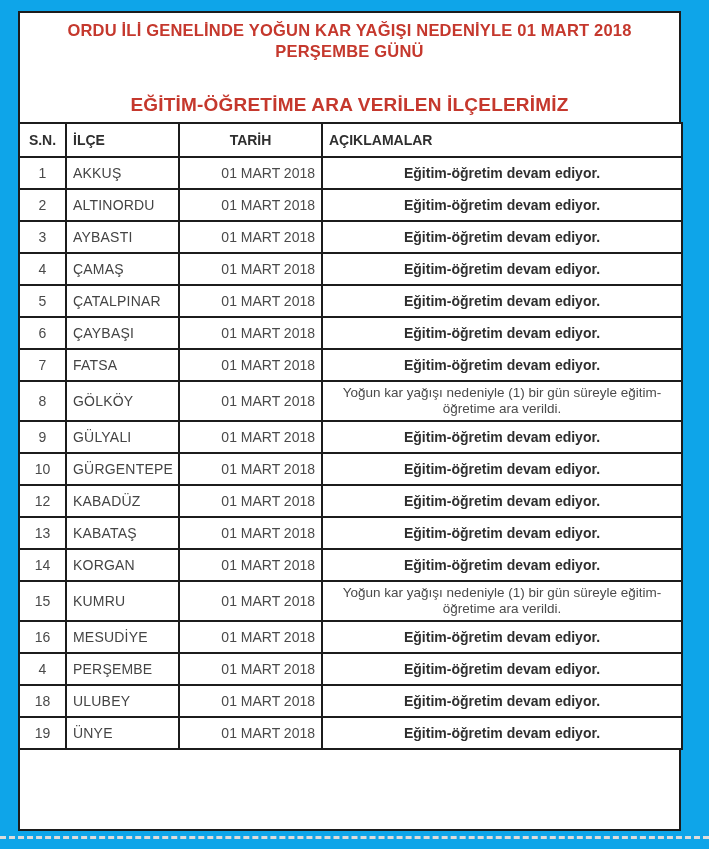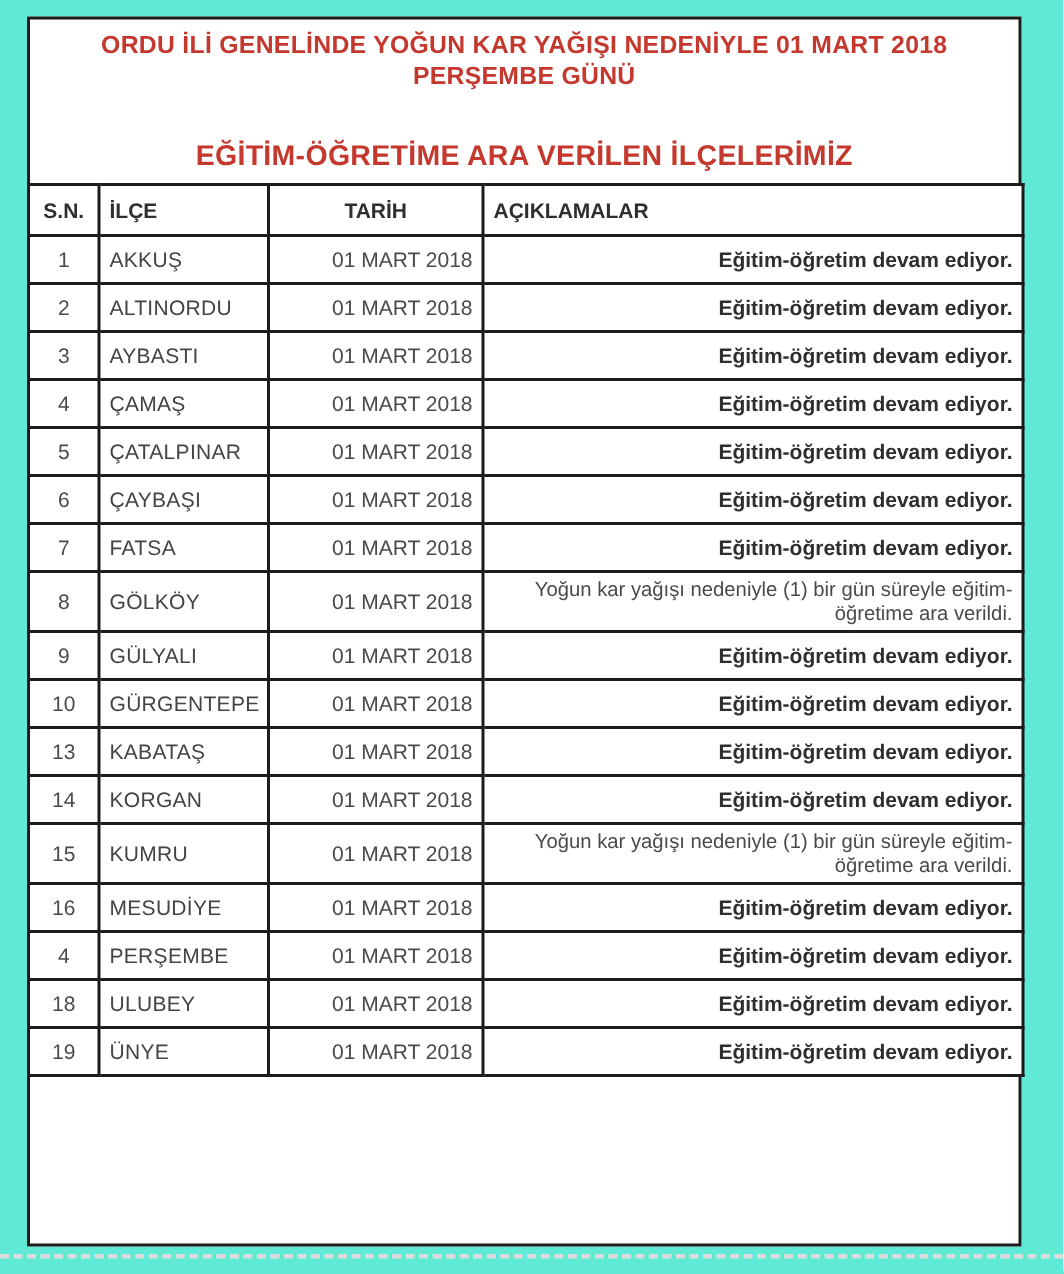--- a/index.html
+++ b/index.html
@@ -5,21 +5,21 @@
   html, body {
     margin: 0;
     padding: 0;
     background: #fdfdfd;
     font-family: "Liberation Sans", sans-serif;
   }
   .page {
     position: relative;
     width: 709px;
     height: 849px;
-    background: #5eead4;
+    background: #0ea5e9;
     overflow: hidden;
   }
   .doc-frame {
     position: absolute;
     left: 18px;
     top: 11px;
     width: 663px;
     height: 820px;
     border: 2px solid #1c1c1c;
     background: #ffffff;
@@ -80,21 +80,21 @@
     text-align: left;
     padding-left: 9px;
     color: #444444;
     letter-spacing: 0.2px;
   }
   td.cell-date {
     text-align: right;
     color: #4a4a4a;
   }
   td.cell-note {
-    text-align: right;
+    text-align: center;
     padding-left: 9px;
     font-weight: bold;
     color: #2e2e2e;
     line-height: 16px;
   }
   td.cell-note.plain {
     font-weight: normal;
     color: #4a4a4a;
     font-size: 13.5px;
     line-height: 16px;
@@ -202,20 +202,26 @@
   </tr>
 
   <tr>
     <td class="cell-sn">10</td>
     <td class="cell-district">GÜRGENTEPE</td>
     <td class="cell-date">01 MART 2018</td>
     <td class="cell-note">Eğitim-öğretim devam ediyor.</td>
   </tr>
 
 
+  <tr>
+    <td class="cell-sn">12</td>
+    <td class="cell-district">KABADÜZ</td>
+    <td class="cell-date">01 MART 2018</td>
+    <td class="cell-note">Eğitim-öğretim devam ediyor.</td>
+  </tr>
 
   <tr>
     <td class="cell-sn">13</td>
     <td class="cell-district">KABATAŞ</td>
     <td class="cell-date">01 MART 2018</td>
     <td class="cell-note">Eğitim-öğretim devam ediyor.</td>
   </tr>
 
   <tr>
     <td class="cell-sn">14</td>

